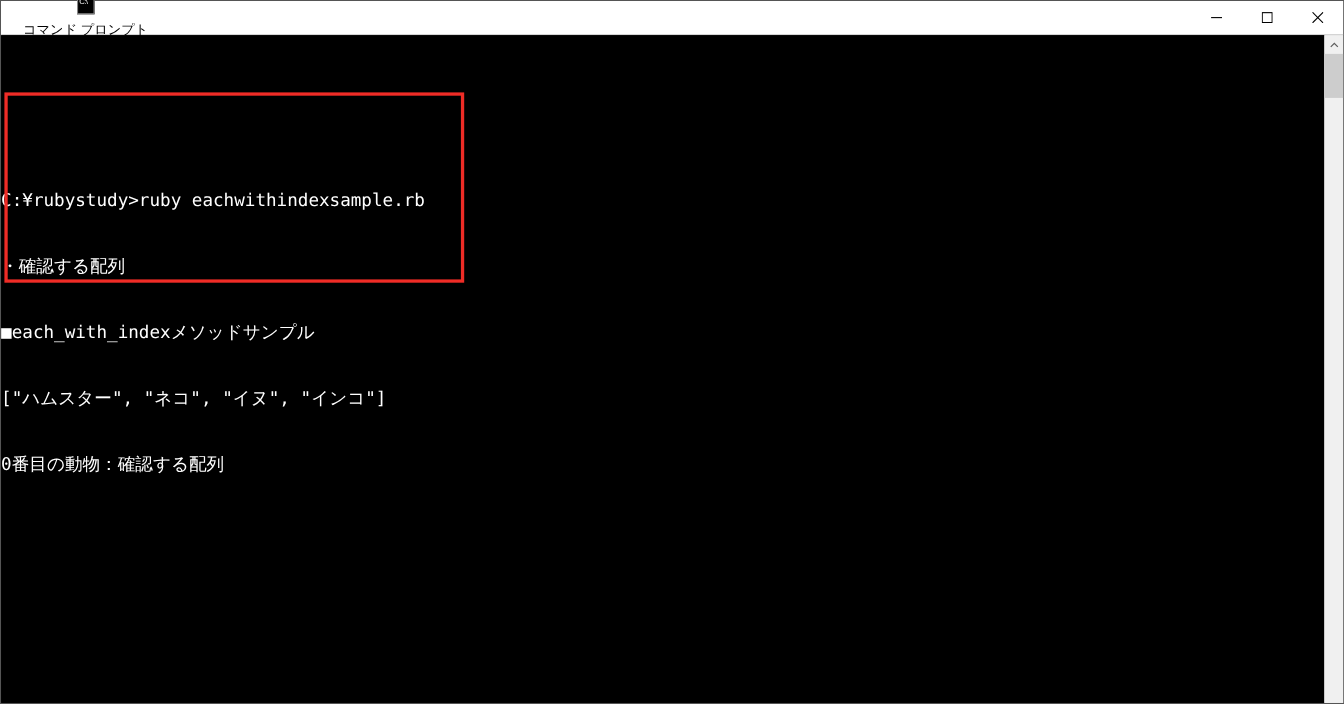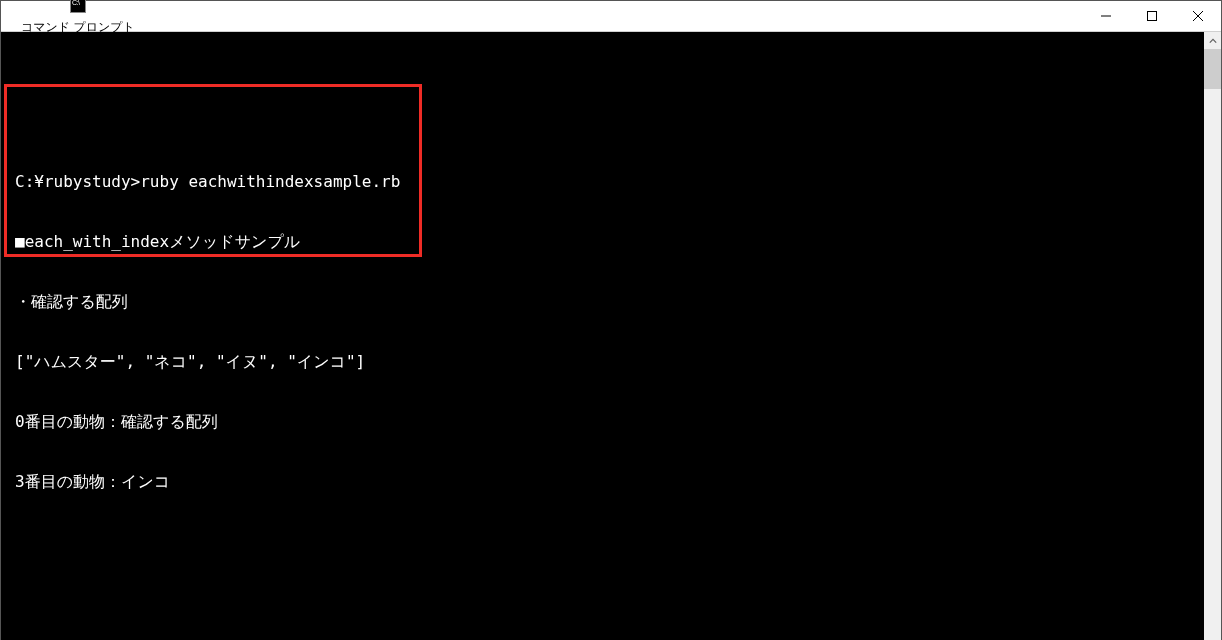--- a/index.html
+++ b/index.html
@@ -101,21 +101,21 @@
     white-space: pre;
     overflow: hidden;
     position: relative;
   }
   .terminal-content {
     position: relative;
     padding-top: 0px;
   }
   .line {
     height: 20px;
-    padding-left: 14px;
+    padding-left: 0;
   }
   .highlight-box {
     position: absolute;
     left: 3px;
     top: 52px;
     width: 418px;
     height: 173px;
     border: 3px solid #ef2c26;
     pointer-events: none;
     z-index: 10;
@@ -184,25 +184,24 @@
           </svg>
       </button>
     </div>
   </div>
 
   <div class="terminal-container">
     <div class="terminal">
       <div class="terminal-content">
         <div class="line"></div>
         <div class="line">C:¥rubystudy&gt;ruby eachwithindexsample.rb</div>
+        <div class="line">・確認する配列</div>
         <div class="line">■each_with_indexメソッドサンプル</div>
-        <div class="line">・確認する配列</div>
         <div class="line">["ハムスター", "ネコ", "イヌ", "インコ"]</div>
         <div class="line">0番目の動物：確認する配列</div>
-        <div class="line">3番目の動物：インコ</div>
         
         
         
         
         
       </div>
     </div>
     <div class="highlight-box"></div>
     <div class="scrollbar">
       <div class="scroll-btn">

